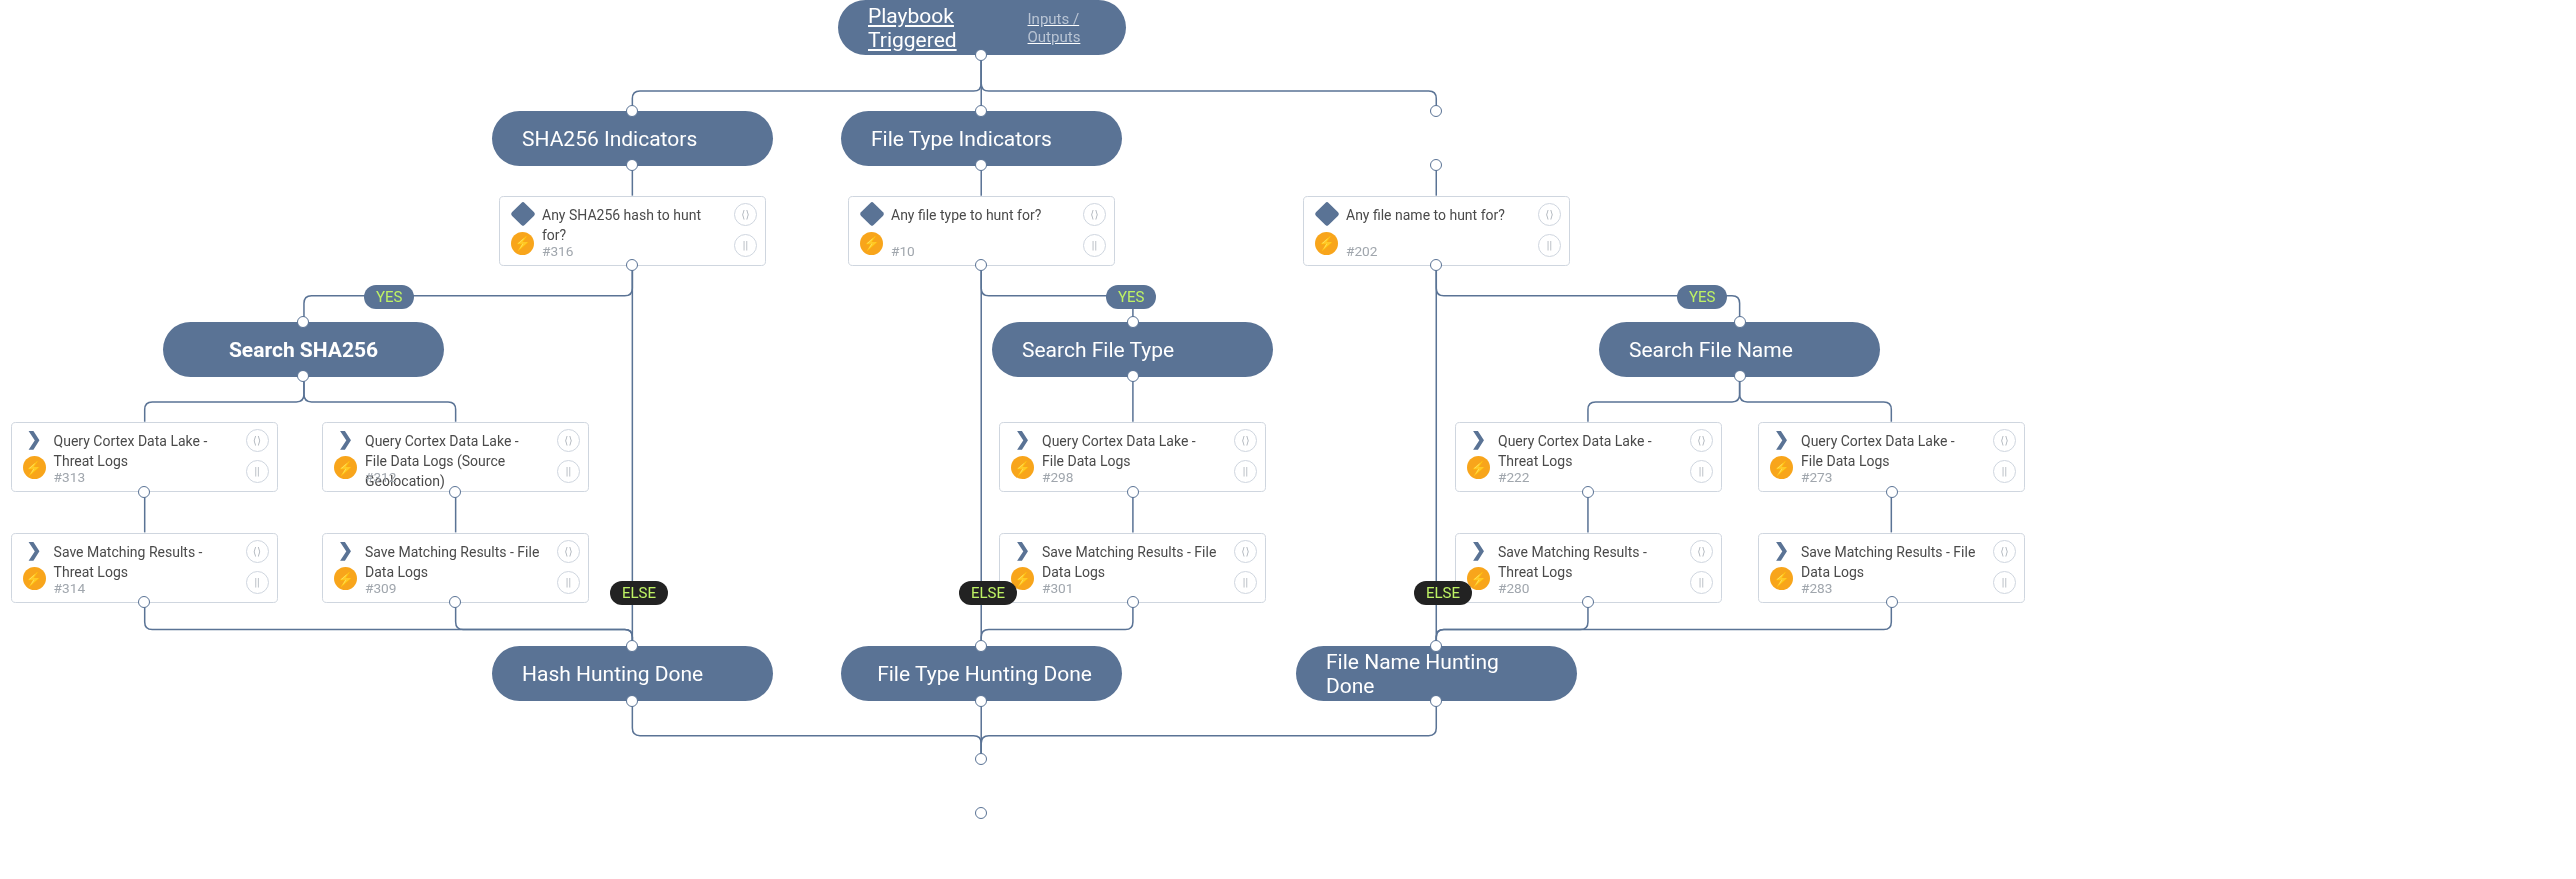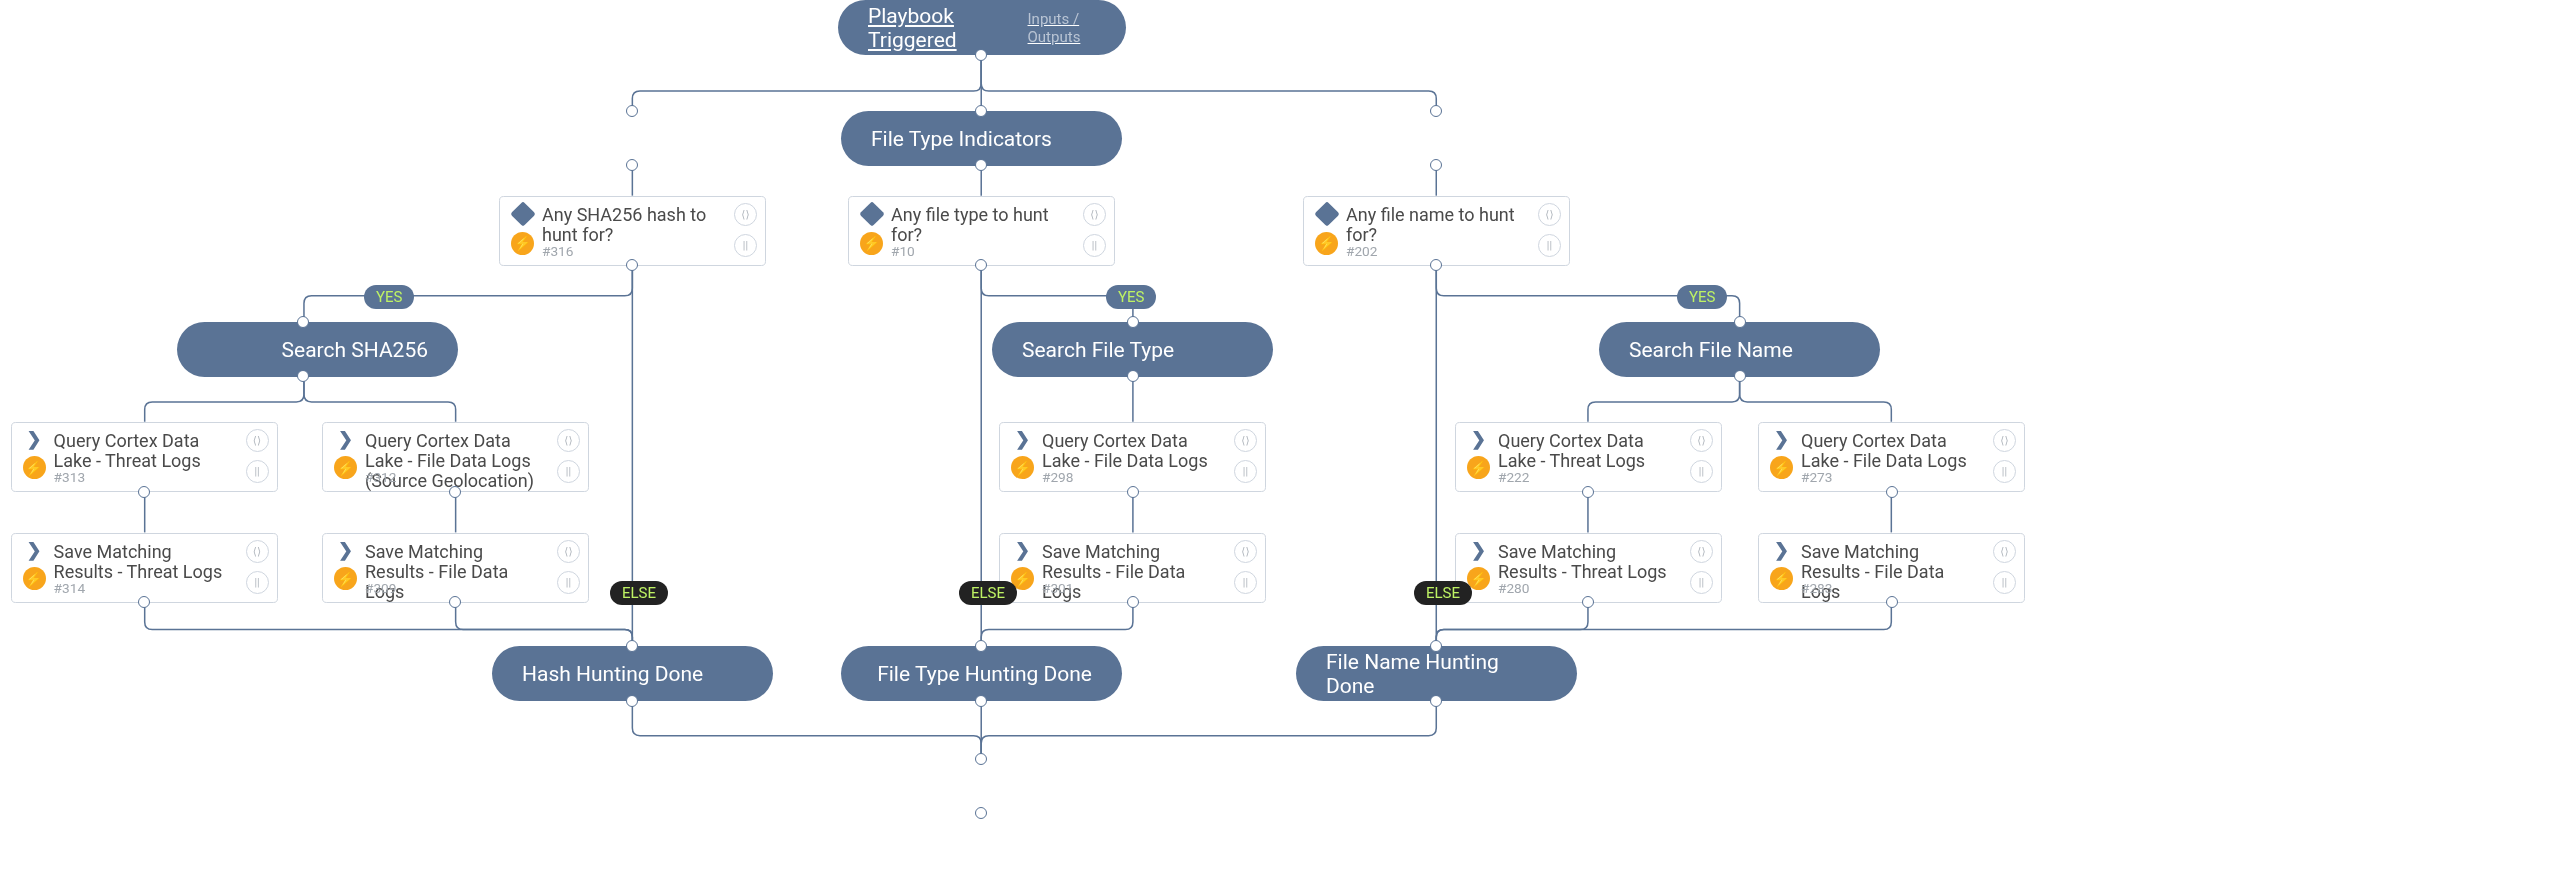--- a/index.html
+++ b/index.html
@@ -57,21 +57,21 @@
     display: flex;
     flex-direction: column;
     align-items: center;
     gap: 9px;
   }
   .card .body {
     position: absolute;
     left: 42px;
     right: 46px;
     top: 7.6px;
-    font-size: 18px;
+    font-size: 14px;
     line-height: 20px;
     color: #4a4a4a;
   }
   .card .taskid {
     position: absolute;
     left: 42px;
     bottom: 6px;
     font-size: 13.7px;
     color: #a0a6ad;
   }
@@ -219,20 +219,23 @@
   </g>
 </svg>
 
 <div class="pill top" style="left:838px; top:0px; width:288px;">
   <span>Playbook Triggered</span>
   <span class="io">Inputs / Outputs</span>
 </div>
 <div class="port" style="left:975px; top:49px;"></div>
 
 <div class="port" style="left:626px; top:105px;"></div>
+<div class="pill" style="left:492px; top:111px; width:281px; justify-content:flex-start;">
+  <span>SHA256 Indicators</span>
+</div>
 <div class="port" style="left:626px; top:159px;"></div>
 
 <div class="port" style="left:975px; top:105px;"></div>
 <div class="pill" style="left:841px; top:111px; width:281px; justify-content:flex-start;">
   <span>File Type Indicators</span>
 </div>
 <div class="port" style="left:975px; top:159px;"></div>
 
 <div class="port" style="left:1430px; top:105px;"></div>
 <div class="port" style="left:1430px; top:159px;"></div>
@@ -277,21 +280,21 @@
     <div class="icon-small">||</div>
   </div>
 </div>
 <div class="port" style="left:1430px; top:259px;"></div>
 
 <div class="badge" style="left:364px; top:285px;">YES</div>
 <div class="badge" style="left:1106px; top:285px;">YES</div>
 <div class="badge" style="left:1677px; top:285px;">YES</div>
 
 <div class="port" style="left:297px; top:316px;"></div>
-<div class="pill" style="left:177px; top:322px; width:281px; justify-content:flex-end;">
+<div class="pill" style="left:163px; top:322px; width:281px; justify-content:center;font-weight:bold;">
   <span>Search SHA256</span>
 </div>
 <div class="port" style="left:297px; top:370px;"></div>
 
 <div class="port" style="left:1127px; top:316px;"></div>
 <div class="pill" style="left:992px; top:322px; width:281px; justify-content:flex-start;">
   <span>Search File Type</span>
 </div>
 <div class="port" style="left:1127px; top:370px;"></div>
 

